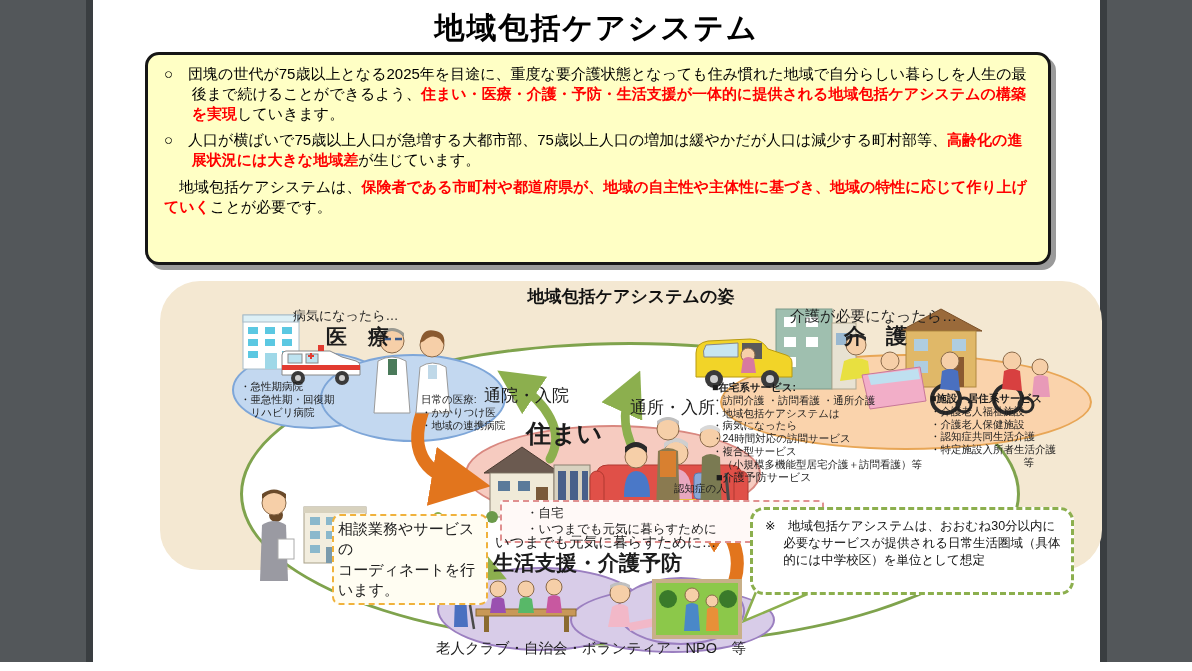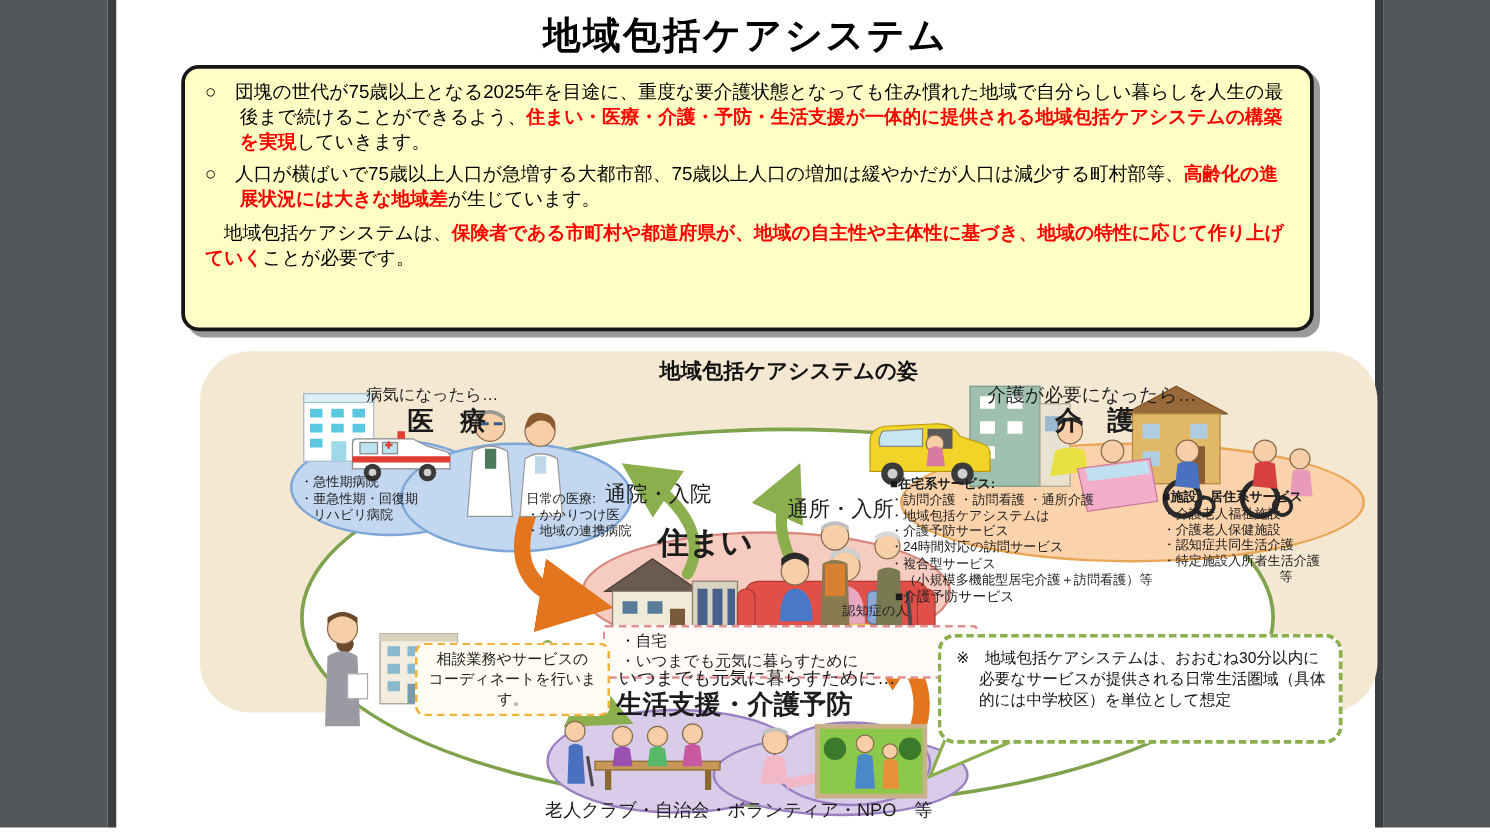--- a/index.html
+++ b/index.html
@@ -25,26 +25,26 @@
     background:#F4E8D2;border-radius:40px;}
   .dg-title{position:absolute;left:0;top:4px;width:942px;text-align:center;
     font-size:17px;font-weight:bold;color:#111;z-index:6;}
   .ellipse{position:absolute;border-radius:50%;box-sizing:border-box;}
   .big-white{left:80px;top:61px;width:780px;height:304px;background:#fff;
     border:3px solid #7FA34D;z-index:1;}
   .z2{z-index:2;} .z3{z-index:3;}
   .txt{position:absolute;color:#1c1c1c;z-index:5;white-space:nowrap;}
   .small{font-size:10.5px;line-height:1.22;}
   .svgart{position:absolute;z-index:4;}
-  .dashed-pink{position:absolute;left:322px;top:219px;width:272px;background:#FFF9F7;
-    border:2px dashed #E09090;padding:3px 12px;font-size:12.5px;line-height:1.3;
+  .dashed-pink{position:absolute;left:340px;top:219px;width:272px;background:#FFF9F7;
+    border:2px dashed #E09090;padding:3px 24px;font-size:12.5px;line-height:1.3;
     color:#222;z-index:5;border-radius:3px;}
   .coord-bubble{position:absolute;left:172px;top:233px;width:144px;background:#FFFDF2;
-    border:2px dashed #F0B23C;border-radius:8px;padding:3px 4px;text-align:center;
-    font-size:12px;line-height:1.35;color:#222;z-index:5;}
+    border:2px dashed #F0B23C;border-radius:8px;padding:3px 4px;
+    font-size:15px;line-height:1.35;color:#222;z-index:5;}
   .note-bubble{position:absolute;left:590px;top:226px;width:324px;height:88px;
     background:#fff;border:3px dashed #8CAF4E;border-radius:14px;box-sizing:border-box;
     padding:8px 10px 4px 12px;font-size:12.5px;line-height:1.34;color:#111;z-index:5;}
   .note-bubble div{text-indent:-1.45em;padding-left:1.45em;}
   .facility-last{text-align:right;padding-right:6px;}
 </style>
 </head>
 <body>
 
 <div class="screen">
@@ -310,21 +310,21 @@
       <div>・自宅</div>
       <div>・いつまでも元気に暮らすために</div>
     </div>
 
     <div class="txt" style="left:630px;top:26px;font-size:15px;">介護が必要になったら…</div>
     <div class="txt" style="left:684px;top:41px;font-size:21px;font-weight:bold;">介　護</div>
     <div class="txt small" style="left:552px;top:100px;">
       <div style="font-weight:bold;">■在宅系サービス:</div>
       <div>・訪問介護 ・訪問看護 ・通所介護</div>
       <div>・地域包括ケアシステムは</div>
-      <div>・介護予防サービス</div>
+      <div>・病気になったら</div>
       <div>・24時間対応の訪問サービス</div>
       <div>・複合型サービス</div>
       <div>　（小規模多機能型居宅介護＋訪問看護）等</div>
     </div>
     <div class="txt" style="left:556px;top:189px;font-size:11px;">■介護予防サービス</div>
     <div class="txt small" style="left:770px;top:111px;width:110px;">
       <div style="font-weight:bold;">■施設・居住系サービス</div>
       <div>・介護老人福祉施設</div>
       <div>・介護老人保健施設</div>
       <div>・認知症共同生活介護</div>

